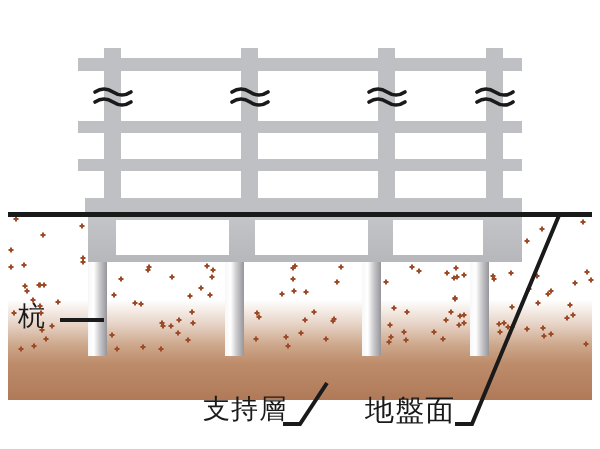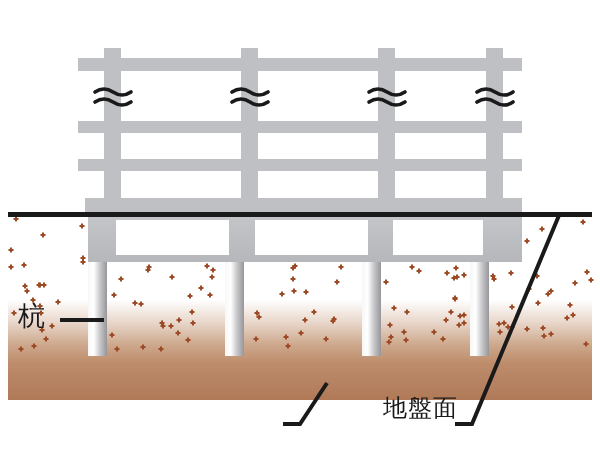--- a/index.html
+++ b/index.html
@@ -38,23 +38,23 @@
     font-size: 27px;
     line-height: 1;
   }
   #label-bearing {
     left: 203px;
     top: 396px;
     font-size: 27px;
     line-height: 1;
   }
   #label-ground {
-    left: 383px;
+    left: 365px;
     top: 396px;
-    font-size: 24px;
+    font-size: 29px;
     line-height: 1;
   }
 </style>
 </head>
 <body>
 
 <div id="diagram">
 
   <svg viewBox="0 0 600 449">
     <defs>
@@ -615,16 +615,17 @@
 
     <g>
       <line id="leader-pile" stroke="#1a1a1a" stroke-width="4" stroke-linecap="butt" x1="60" y1="320" x2="104" y2="320"></line>
       <polyline id="leader-bearing" fill="none" stroke="#1a1a1a" stroke-width="4" stroke-linejoin="miter" stroke-linecap="butt" points="283,424 300,424 327,383"></polyline>
       <polyline id="leader-ground" fill="none" stroke="#1a1a1a" stroke-width="4" stroke-linejoin="miter" stroke-linecap="butt" points="455,424 472,424 560,213"></polyline>
     </g>
   </svg>
 
   <div class="jp-label" id="label-pile">杭</div>
 
+  <div class="jp-label" id="label-bearing">支持層</div>
 
   <div class="jp-label" id="label-ground">地盤面</div>
 
 </div>
 
 </body></html>

